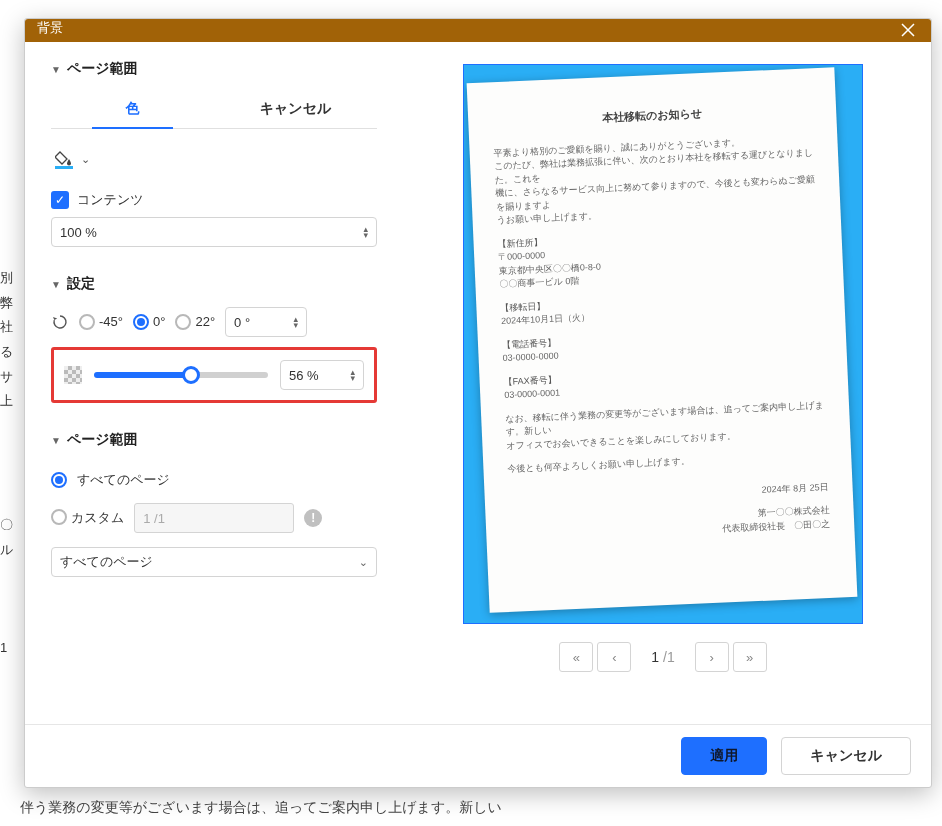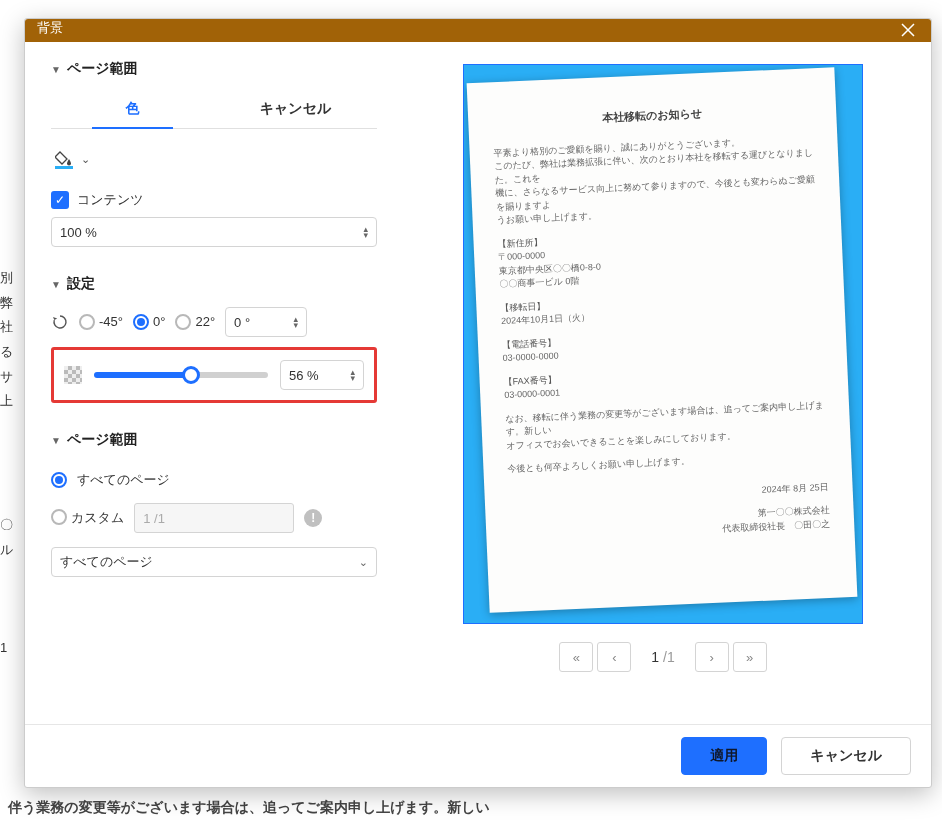--- a/index.html
+++ b/index.html
@@ -10,24 +10,23 @@
       background: #fff;
       width: 942px;
       height: 826px;
       overflow: hidden;
       position: relative;
     }
     .backdrop-text {
       position: absolute;
       top: 795px;
       left: 0;
-      padding: 4px 8px;
+      padding: 4px 20px;
       font-size: 14px;
       color: #444;
-      font-weight: bold;
     }
     .dialog {
       position: absolute;
       top: 18px; left: 24px; right: 10px;
       height: 770px;
       border: 1px solid #ccc;
       border-radius: 3px;
       box-shadow: 0 6px 24px rgba(0,0,0,0.25);
       background: #fff;
       display: flex;

